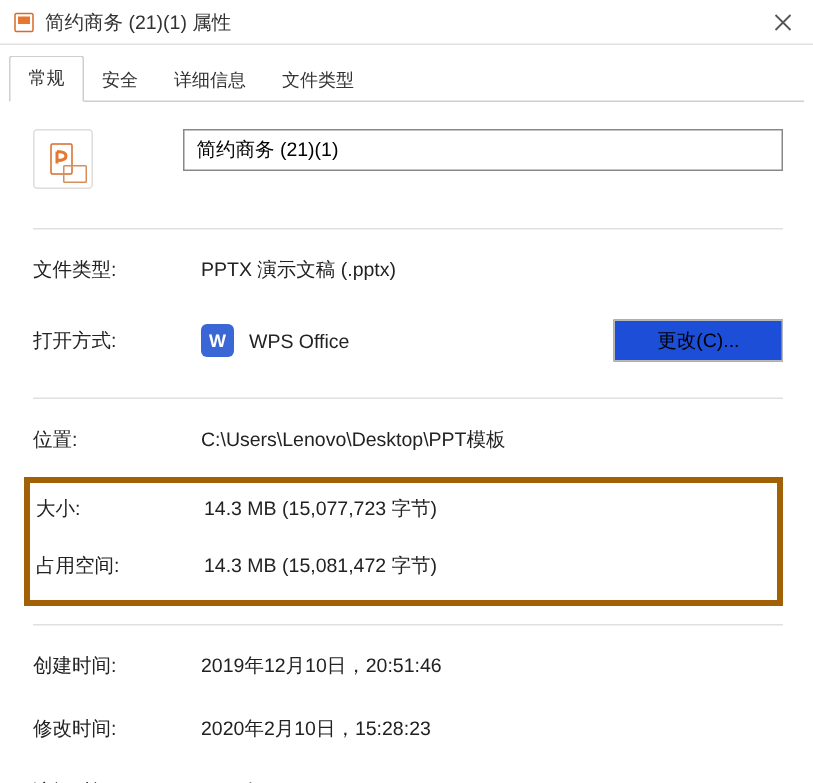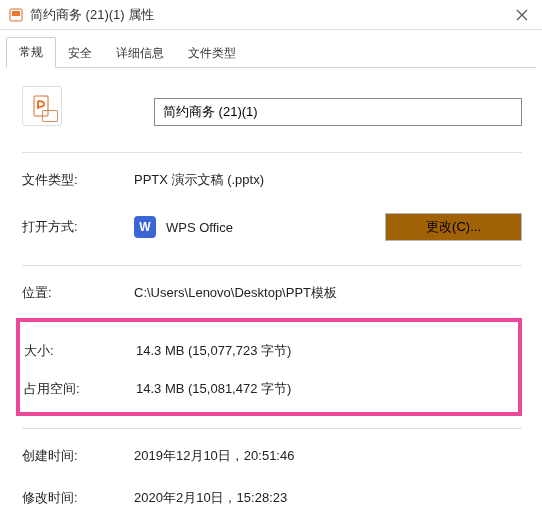--- a/index.html
+++ b/index.html
@@ -93,49 +93,48 @@
   .filename-input {
     flex: 1;
     height: 28px;
     border: 1px solid #888;
     padding: 0 8px;
     font-size: 13px;
     outline: none;
   }
   .header-row {
     display:flex;
-    align-items:flex-end;
+    align-items:flex-start;
     margin-bottom: 26px;
-    gap: 32px;
   }
   .hr {
     border: none;
     border-top: 1px solid #e0e0e0;
     margin: 0 0 18px 0;
   }
   .wps-icon {
     width: 22px;height:22px;
     background:#3a66d6;
     border-radius:4px;
     display:flex;align-items:center;justify-content:center;
     color:#fff;font-weight:bold;font-size:12px;
     margin-right:10px;
   }
   .change-btn {
     margin-left: auto;
     height: 28px;
-    padding: 0 40px;
-    background:#a16207;
+    padding: 0 28px;
+    background:#1d4ed8;
     border:1px solid #b8b8b8;
     font-size:13px;
     cursor: default;
   }
   .highlight-box {
-    border: 4px solid #ec4899;
-    padding: 20px 4px 8px 4px;
+    border: 4px solid #a16207;
+    padding: 8px 4px 8px 4px;
     margin: -8px 0 12px -6px;
   }
   .highlight-box .row { margin-bottom: 20px; }
   .highlight-box .row:last-child { margin-bottom: 6px; }
 </style>
 </head>
 <body>
 
 <div class="titlebar">
   <span class="app-icon">

